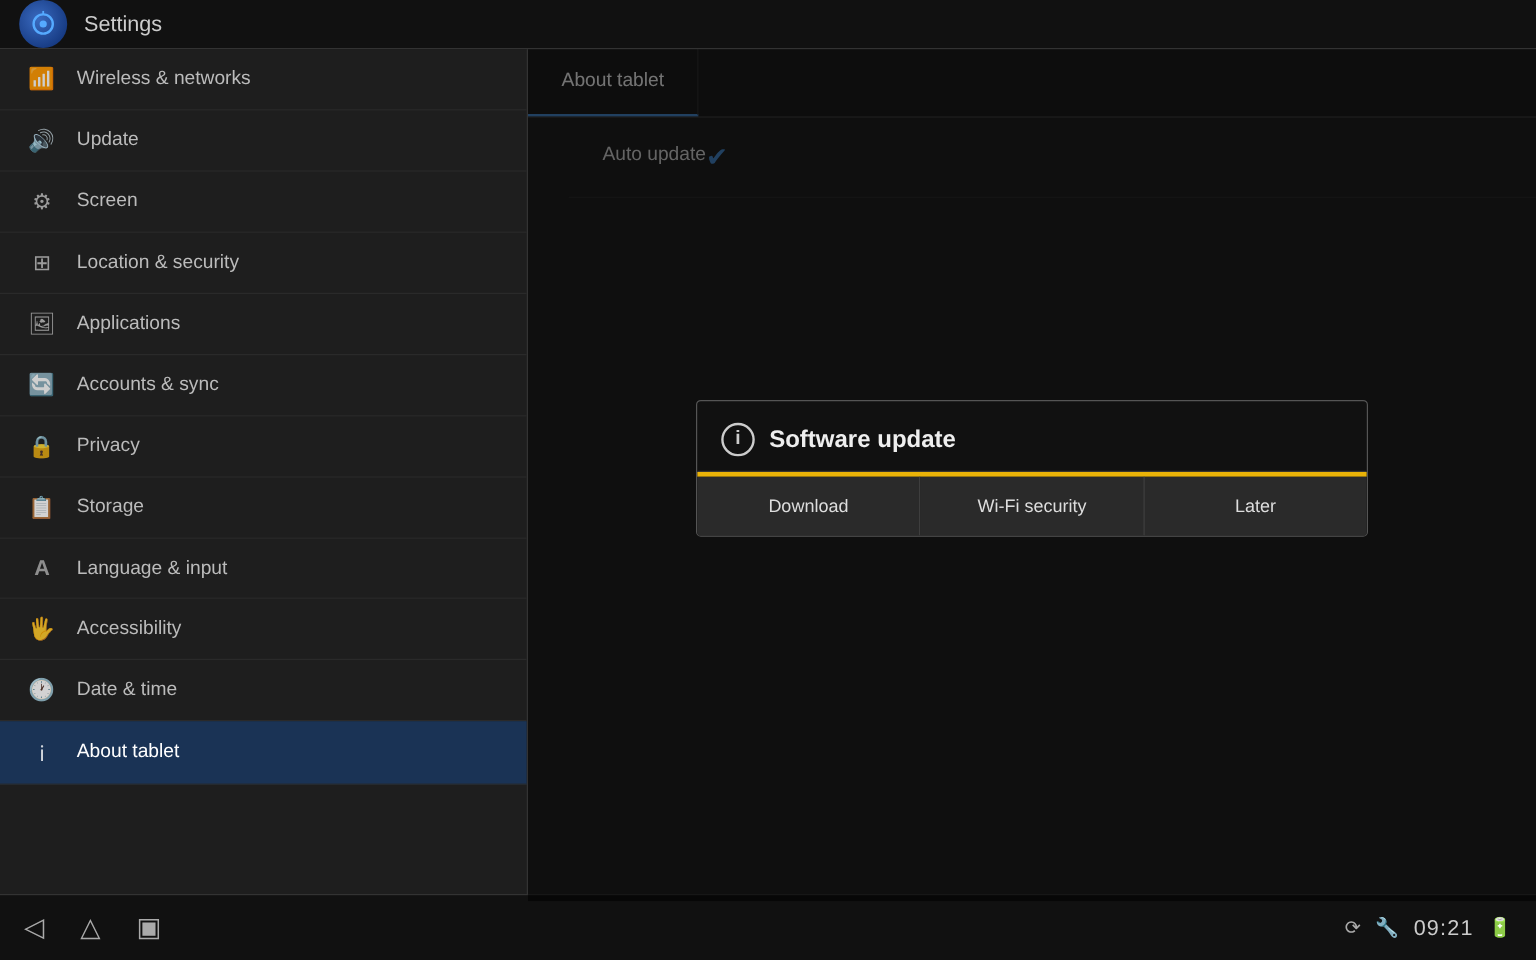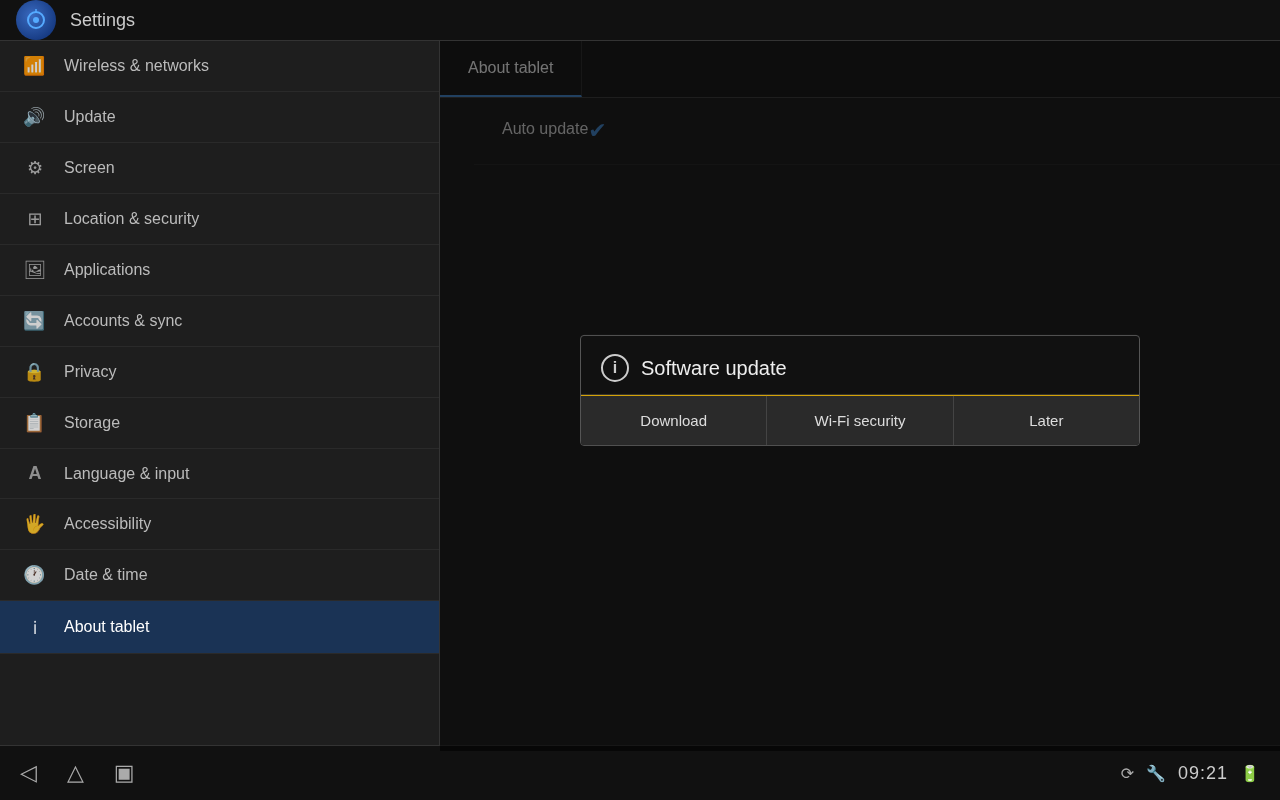--- a/index.html
+++ b/index.html
@@ -165,31 +165,31 @@
       justify-content: center;
       color: #ccc;
       font-size: 16px;
       font-weight: bold;
       margin-right: 12px;
       flex-shrink: 0;
     }
     #dialog-title {
       color: #eee;
       font-size: 20px;
-      font-weight: 400;
+      font-weight: 700;
     }
     #dialog-body {
       padding: 16px 20px 20px;
       color: #ccc;
       font-size: 14px;
       line-height: 1.55;
     }
     #dialog-buttons {
       display: flex;
-      border-top: 1px solid #eab308;
+      border-top: 4px solid #eab308;
       justify-content: flex-end;
     }
     .dialog-btn {
       flex: 1;
       padding: 16px 10px;
       background: #2a2a2a;
       border: none;
       border-right: 1px solid #444;
       color: #ddd;
       font-size: 15px;

